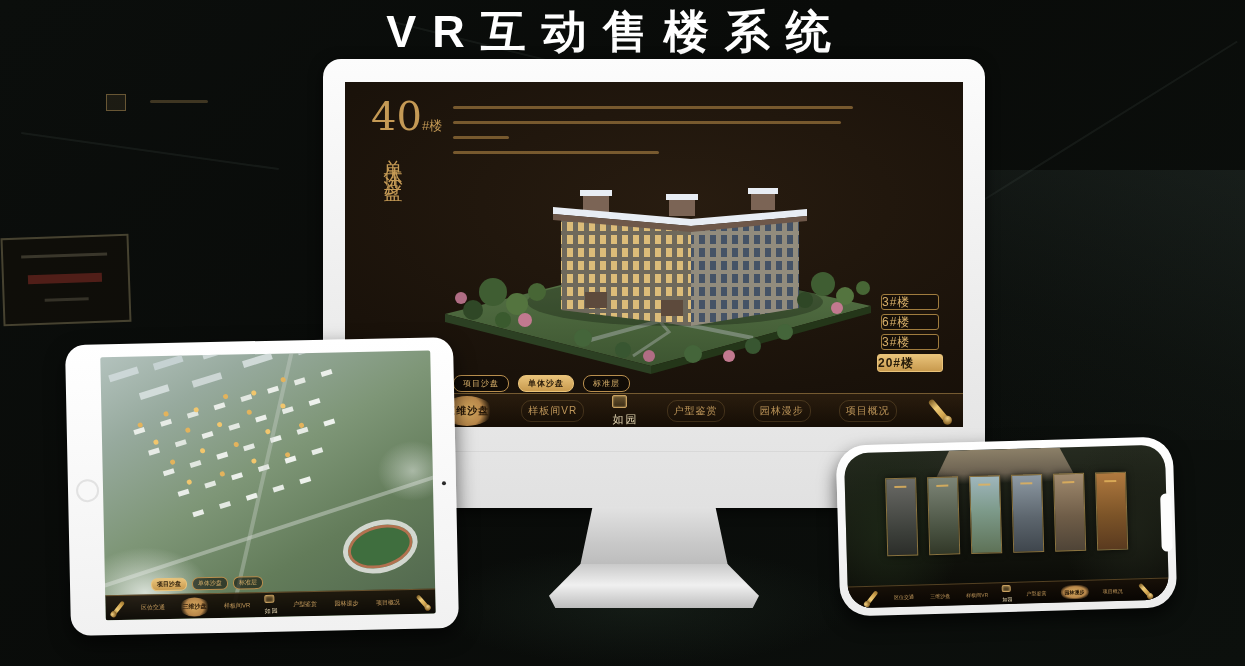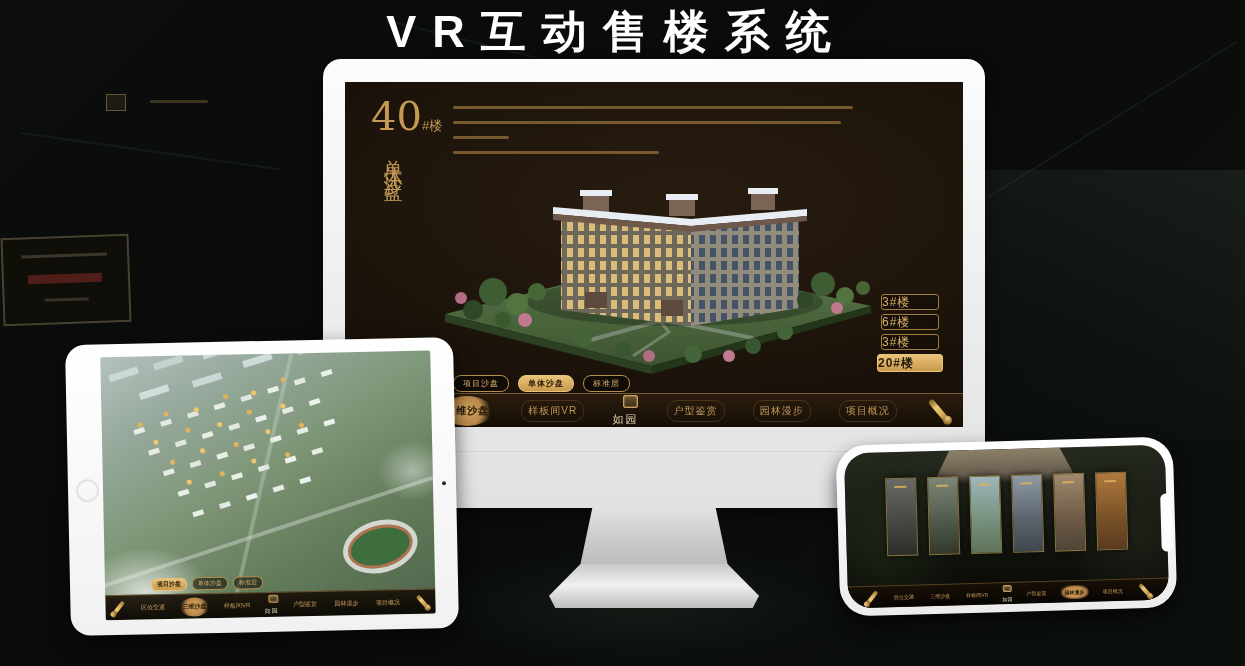--- a/index.html
+++ b/index.html
@@ -63,21 +63,21 @@
         letter-spacing:1px;background:rgba(0,0,0,.35);cursor:pointer;white-space:nowrap;}
   .stab.active{background:linear-gradient(180deg,#e9c37a,#c89a4e);color:#2a1c0a;border-color:#e9c37a;font-weight:bold;}
   
   .m-nav{position:absolute;left:0;right:0;bottom:0;height:33px;display:flex;align-items:center;
          justify-content:space-between;padding:0 10px;
          background:linear-gradient(180deg,#2a1d0e,#150d05);border-top:1px solid rgba(197,154,85,.55);}
   .mnav-item{font-size:10px;color:#bf975a;letter-spacing:1px;padding:3px 6px;white-space:nowrap;
          border:1px solid rgba(197,154,85,.22);border-radius:10px;cursor:pointer;}
   .mnav-item.active{background:radial-gradient(circle at 50% 50%,#d7ab60 0%,#b8874a 50%,rgba(120,85,35,0) 78%);
          color:#241607;font-weight:bold;border:none;border-radius:50%;padding:8px 4px;}
-  .logo{display:flex;flex-direction:column;align-items:flex-end;gap:4px;}
+  .logo{display:flex;flex-direction:column;align-items:flex-start;gap:4px;}
   .logo-seal{width:13px;height:11px;border:1px solid #c9a160;border-radius:2px;
          background:linear-gradient(180deg,#6b5530,#3a2c16);box-shadow:inset 0 0 2px #e6c077;}
   .logo-text{font-size:11px;color:#e0d2ae;letter-spacing:2px;font-family:"DejaVu Serif",serif;}
   
   .scroll-icon{position:relative;width:28px;height:6px;border-radius:3px;transform:rotate(50deg);
          background:linear-gradient(90deg,#7a5a22,#eecb77 35%,#d2a651 70%,#9a742f);}
   .scroll-icon::after{content:"";position:absolute;right:-3px;top:-2px;width:9px;height:9px;border-radius:50%;
          background:radial-gradient(circle at 35% 35%,#f2d184,#8a6426 70%,#46320e);}
   .scroll-icon.flip{transform:rotate(-50deg);}
   .scroll-icon.flip::after{right:auto;left:-3px;}

